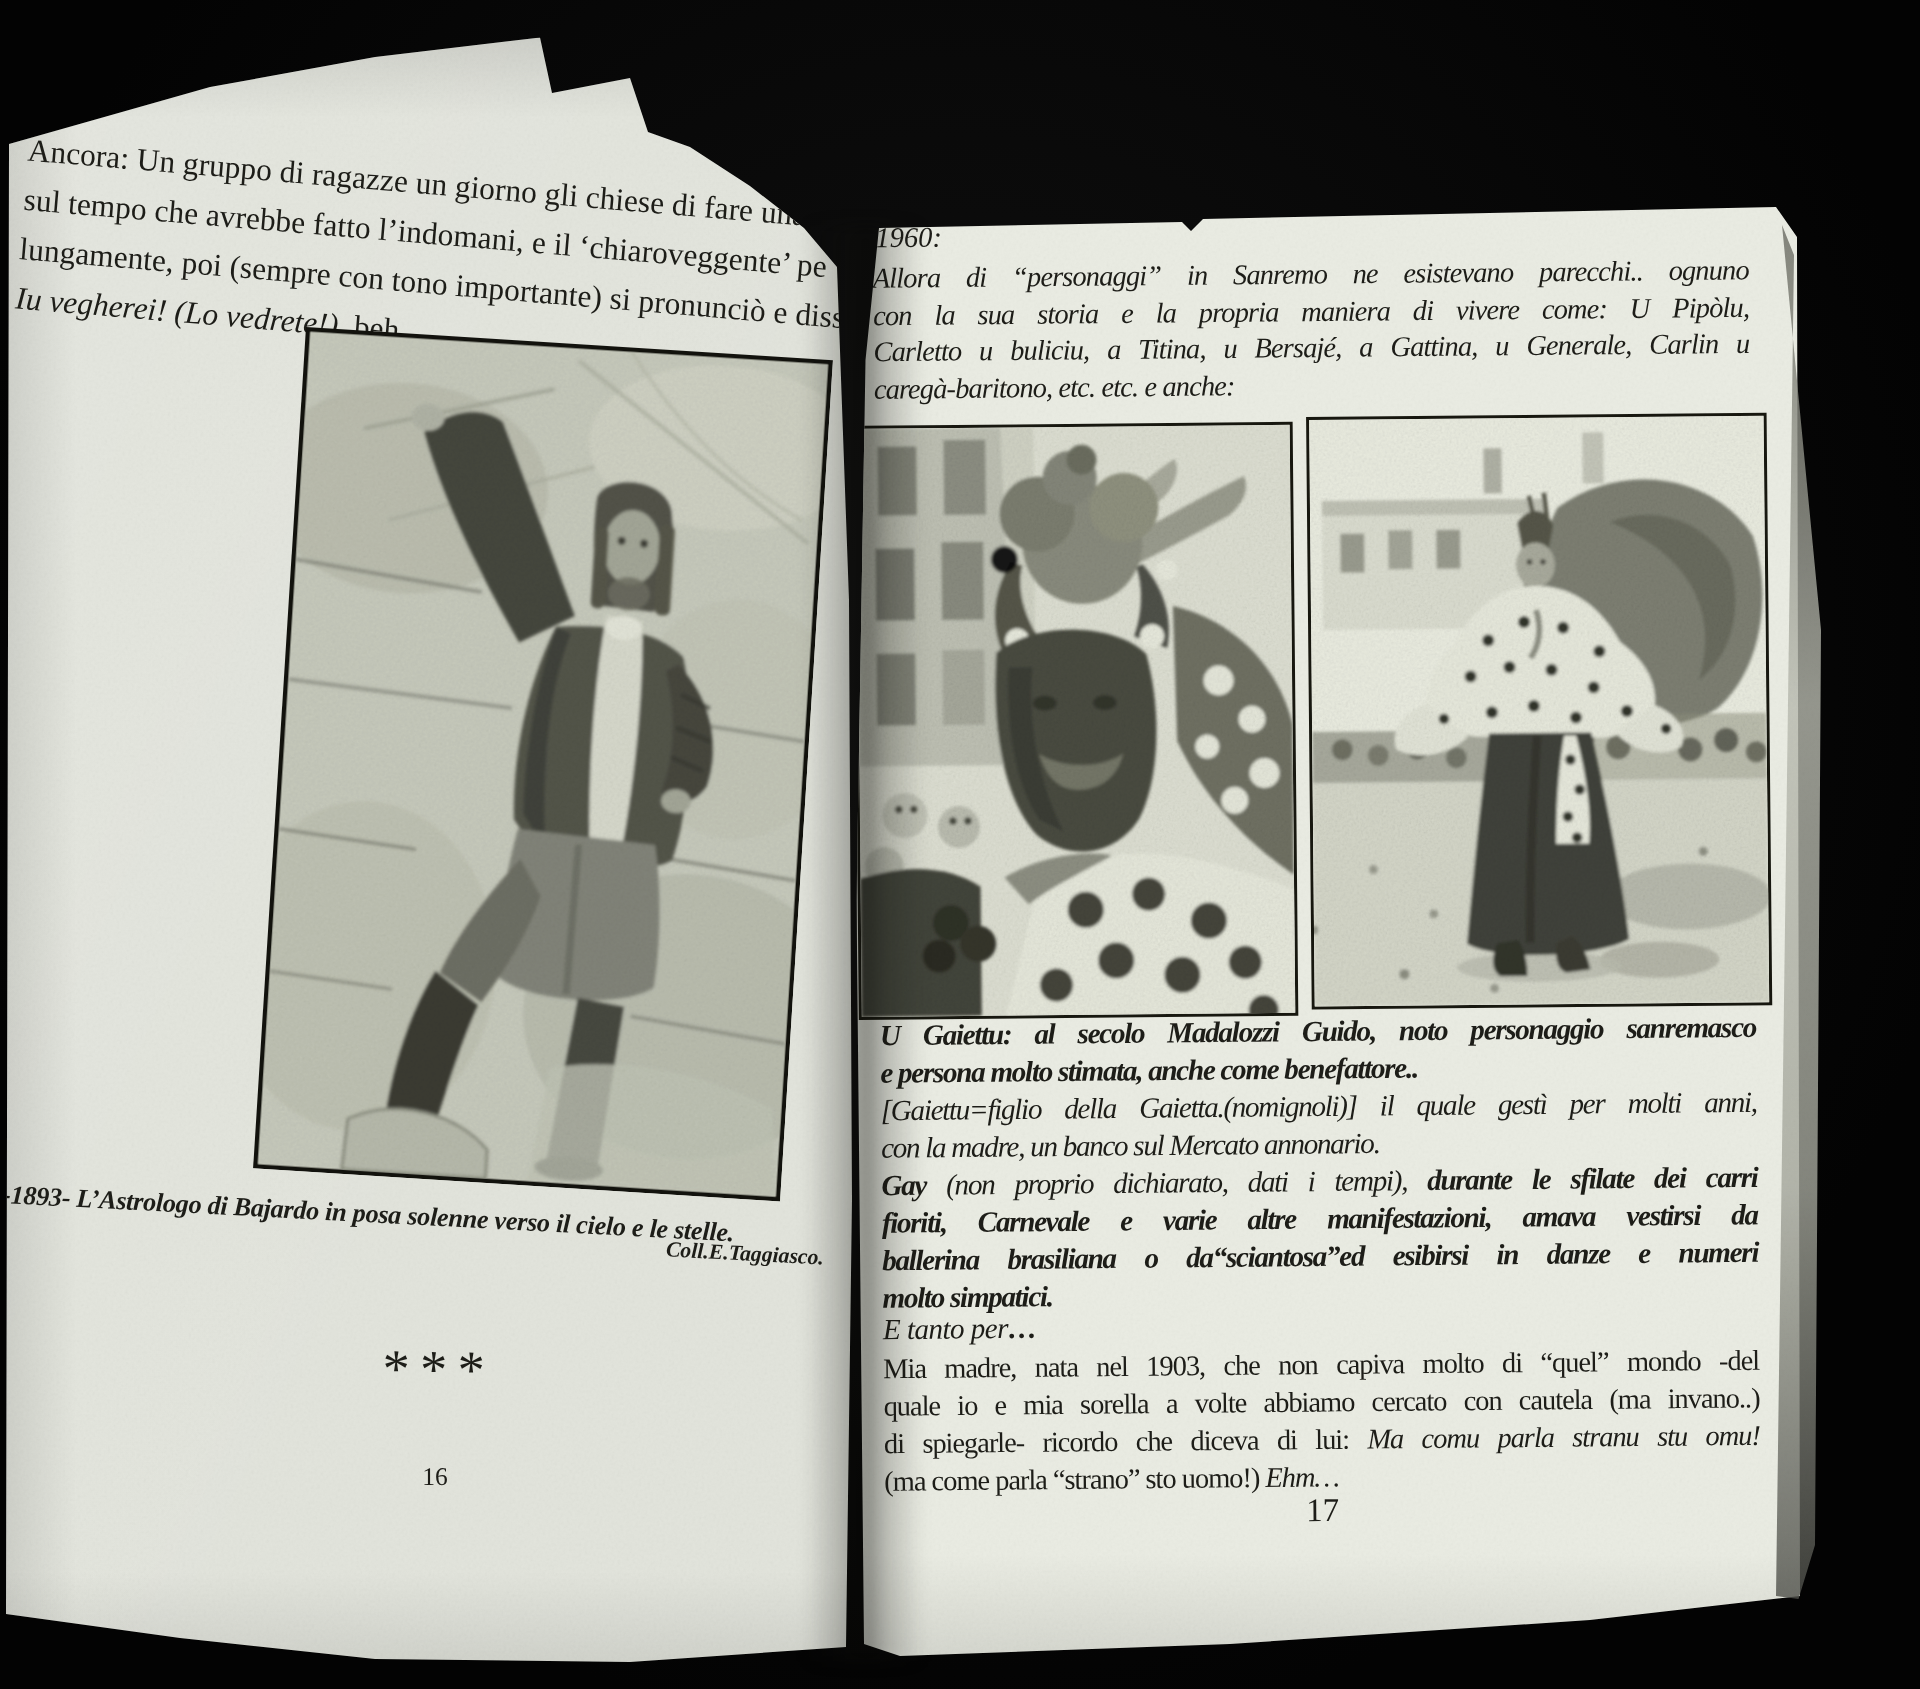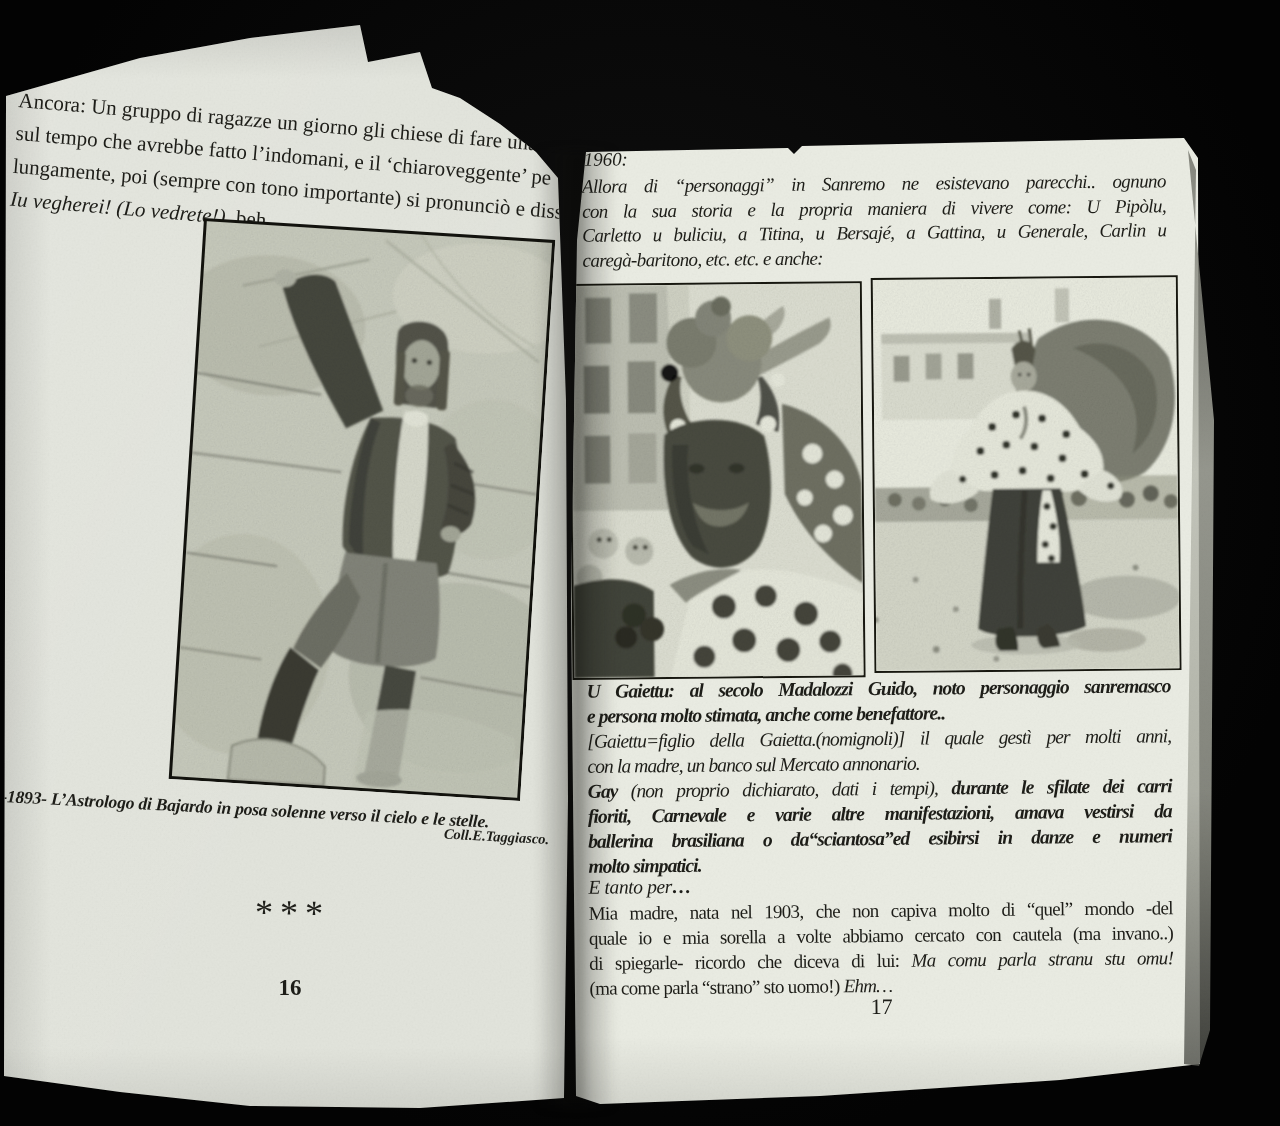--- a/index.html
+++ b/index.html
@@ -35,21 +35,21 @@
   
   .lp-para{left:20px;top:84px;width:620px;font-size:21px;line-height:33px;transform:rotate(4.8deg);transform-origin:0 0;}
   .lp-para .ln{white-space:nowrap;overflow:visible;}
   .lp-photo{left:204px;top:218px;width:346px;height:556px;transform:rotate(3.6deg);transform-origin:0 0;
     border:3px solid #12120d;background:#c9ccbe;}
   .lp-caption{left:2px;top:786px;width:600px;transform:rotate(3deg);transform-origin:0 0;
     font-size:17.5px;font-weight:bold;font-style:italic;white-space:nowrap;letter-spacing:-0.2px;}
   .lp-credit{left:300px;top:818px;width:250px;transform:rotate(3deg);transform-origin:0 0;
     font-size:14.5px;font-weight:bold;font-style:italic;text-align:right;}
   .lp-sep{left:255px;top:892px;font-size:36px;letter-spacing:7px;transform:rotate(1deg);}
-  .lp-num{left:150px;top:975px;width:280px;text-align:center;font-size:23px;font-weight:bold;}
+  .lp-num{left:150px;top:975px;width:280px;text-align:center;font-size:17px;}
   
   .rp-content{position:absolute;inset:0;transform:rotate(-0.55deg);transform-origin:880px 620px;}
   .rp-head{left:588px;top:146px;font-size:19px;font-style:italic;}
   .rp-intro{left:586px;top:172px;width:584px;font-size:19px;line-height:24.5px;font-style:italic;letter-spacing:-0.6px;}
   .rp-photoA{left:572px;top:281px;width:289px;height:392px;border:2px solid #17170f;background:#dadcb;}
   .rp-photoB{left:874px;top:278px;width:303px;height:391px;border:2px solid #17170f;}
   .rp-cap{left:586px;top:676px;width:584px;font-size:19.5px;line-height:25px;font-style:italic;letter-spacing:-0.9px;}
   .rp-tanto{left:586px;top:874px;width:584px;font-size:19.5px;font-style:italic;letter-spacing:-0.4px;}
   .rp-close{left:586px;top:898px;width:584px;font-size:19px;line-height:25px;letter-spacing:-0.7px;}
   .rp-num{left:586px;top:994px;width:584px;text-align:center;font-size:22px;}

